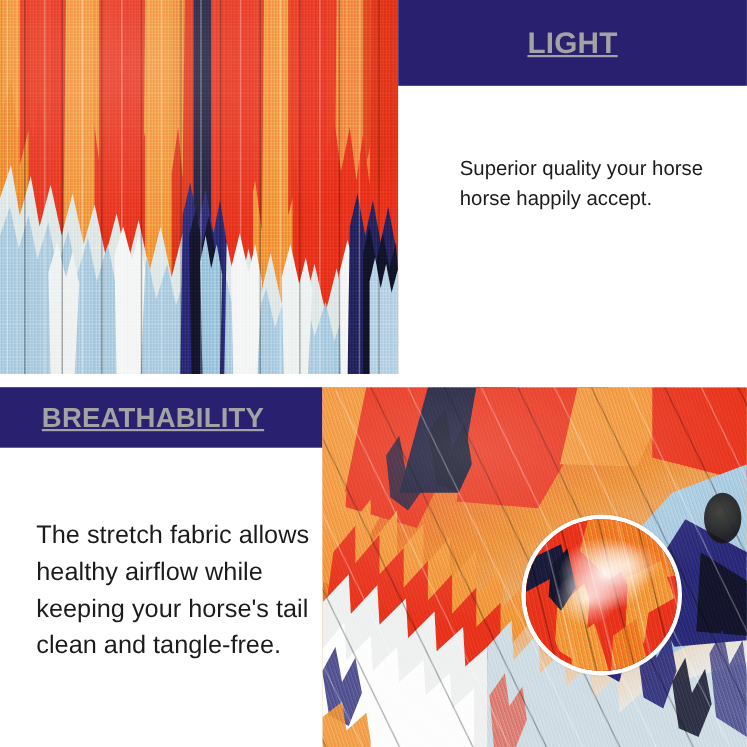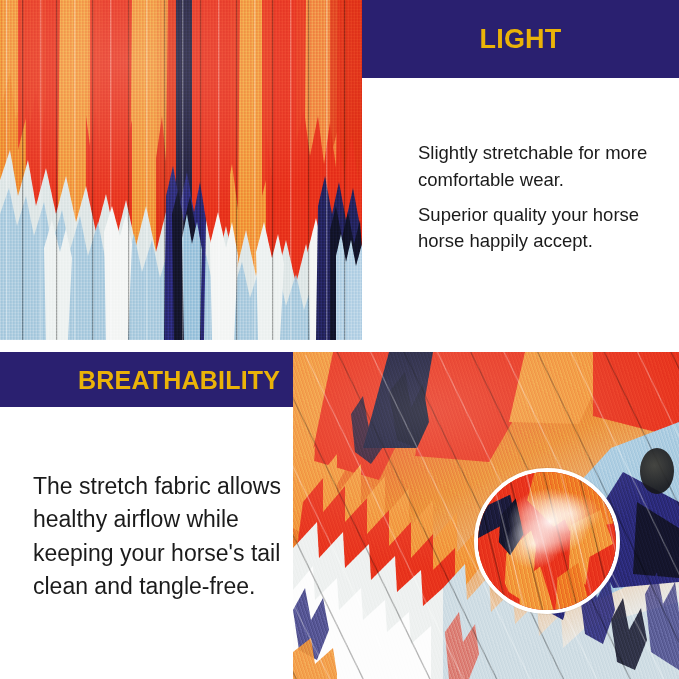--- a/index.html
+++ b/index.html
@@ -2,27 +2,27 @@
 <html><head>
 <meta charset="utf-8">
 <style>
   html,body{margin:0;padding:0;background:#ffffff;}
   body{width:679px;height:679px;overflow:hidden;
        font-family:"Liberation Sans",sans-serif;-webkit-font-smoothing:antialiased;}
   .page{position:relative;width:679px;height:679px;background:#fff;}
 
   
   .banner{position:absolute;background:#2a2070;display:flex;align-items:center;}
-  .banner .btxt{color:#eab308;font-weight:bold;line-height:1.12;letter-spacing:.2px;}
+  .banner .btxt{color:#a3a3a3;font-weight:bold;line-height:1.12;letter-spacing:.2px;text-decoration:underline;}
 
   #banner-stretch{left:362px;top:0;width:317px;height:78px;justify-content:center;}
   #banner-stretch .btxt{font-size:27px;text-align:center;width:100%;}
 
   #banner-breath{left:0;top:352px;width:293px;height:55px;justify-content:flex-start;}
-  #banner-breath .btxt{font-size:25px;padding-left:38px;margin-left:40px;}
+  #banner-breath .btxt{font-size:25px;padding-left:38px;}
 
   
   .body-copy{position:absolute;color:#1b1b1b;font-size:18.5px;line-height:1.45;}
   #copy-stretch{left:418px;top:140px;width:250px;}
   #copy-breath{left:33px;top:470px;width:248px;font-size:23px;}
   .body-copy p{margin:0 0 8px 0;}
   .body-copy p:last-child{margin-bottom:0;}
 
   
   .panel{position:absolute;overflow:hidden;}
@@ -164,21 +164,20 @@
     <div class="sheen"></div>
   </div>
 
   <div class="banner" id="banner-stretch">
     <div class="btxt">
       <span>LIGHT</span><br>
     </div>
   </div>
 
   <div class="body-copy" id="copy-stretch">
-    <p>Slightly stretchable for more comfortable wear.</p>
     <p>Superior quality your horse horse happily accept.</p>
   </div>
 
   <div class="banner" id="banner-breath">
     <div class="btxt">BREATHABILITY</div>
   </div>
 
   <div class="body-copy" id="copy-breath">
     <p>The stretch fabric allows healthy airflow while keeping your horse's tail clean and tangle-free.</p>
   </div>

